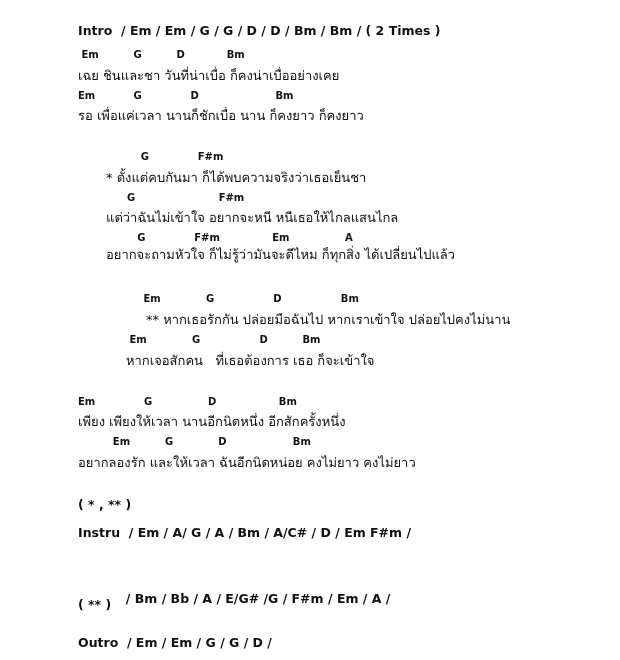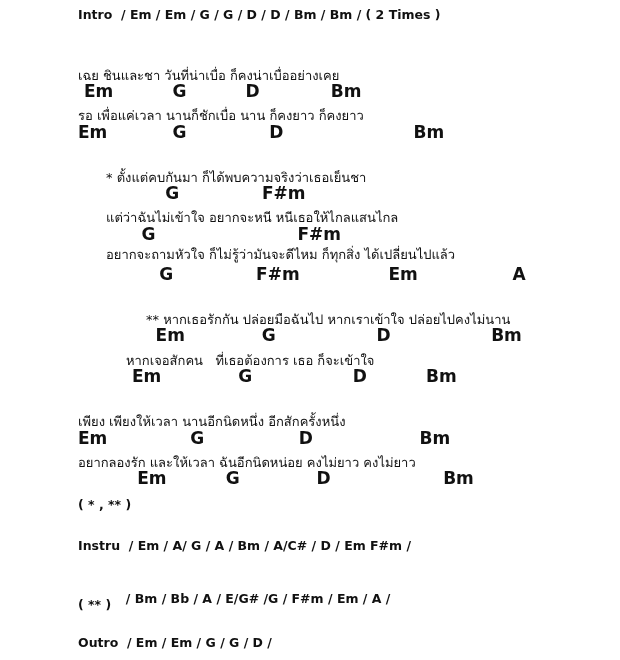--- a/index.html
+++ b/index.html
@@ -1,27 +1,27 @@
 <!DOCTYPE html>
 <html><head>
 <meta charset="utf-8">
 <style>
   html, body { margin:0; padding:0; background:#ffffff; }
   body { width:620px; height:660px; position:relative; overflow:hidden;
          font-family:"DejaVu Sans", "Liberation Sans", sans-serif; color:#111111; }
   .line { position:absolute; white-space:pre; line-height:20px; height:20px; }
-  .chord { font-weight:bold; font-size:17px;margin-top:36px; }
+  .chord { font-weight:bold; font-size:10px; }
   .lyric { font-size:13px; }
   .section { font-weight:bold; font-size:12.5px; }
 </style>
 </head>
 <body>
 
 <div>
-  <div class="line section" style="left:78px;top:5px;">Intro  / Em / Em / G / G / D / D / Bm / Bm / ( 2 Times )</div>
+  <div class="line section" style="left:78px;top:21px;">Intro  / Em / Em / G / G / D / D / Bm / Bm / ( 2 Times )</div>
 
   <div class="line chord" style="left:78px;top:45px;"> Em          G          D            Bm</div>
   <div class="line lyric" style="left:78px;top:66px;">เฉย ชินและชา วันที่น่าเบื่อ ก็คงน่าเบื่ออย่างเคย</div>
   <div class="line chord" style="left:78px;top:86px;">Em           G              D                      Bm</div>
   <div class="line lyric" style="left:78px;top:106px;">รอ เพื่อแค่เวลา นานก็ชักเบื่อ นาน ก็คงยาว ก็คงยาว</div>
 
   <div class="line chord" style="left:106px;top:147px;">          G              F#m</div>
   <div class="line lyric" style="left:106px;top:168px;">* ตั้งแต่คบกันมา ก็ได้พบความจริงว่าเธอเย็นชา</div>
   <div class="line chord" style="left:106px;top:188px;">      G                        F#m</div>
   <div class="line lyric" style="left:106px;top:208px;">แต่ว่าฉันไม่เข้าใจ อยากจะหนี หนีเธอให้ไกลแสนไกล</div>
@@ -33,19 +33,19 @@
   <div class="line chord" style="left:126px;top:330px;"> Em             G                 D          Bm</div>
   <div class="line lyric" style="left:126px;top:351px;">หากเจอสักคน   ที่เธอต้องการ เธอ ก็จะเข้าใจ</div>
 
   <div class="line chord" style="left:78px;top:392px;">Em              G                D                  Bm</div>
   <div class="line lyric" style="left:78px;top:412px;text-align:right;">เพียง เพียงให้เวลา นานอีกนิดหนึ่ง อีกสักครั้งหนึ่ง</div>
   <div class="line chord" style="left:78px;top:432px;">          Em          G             D                   Bm</div>
   <div class="line lyric" style="left:78px;top:453px;">อยากลองรัก และให้เวลา ฉันอีกนิดหน่อย คงไม่ยาว คงไม่ยาว</div>
 
   <div class="line section" style="left:78px;top:495px;">( * , ** )</div>
 
-  <div class="line section" style="left:78px;top:536px;">Instru  / Em / A/ G / A / Bm / A/C# / D / Em F#m /</div>
+  <div class="line section" style="left:78px;top:523px;">Instru  / Em / A/ G / A / Bm / A/C# / D / Em F#m /</div>
   <div class="line section" style="left:78px;top:589px;">           / Bm / Bb / A / E/G# /G / F#m / Em / A /</div>
 
   <div class="line section" style="left:78px;top:595px;">( ** )</div>
 
   <div class="line section" style="left:78px;top:633px;">Outro  / Em / Em / G / G / D /</div>
 </div>
 
 </body></html>

